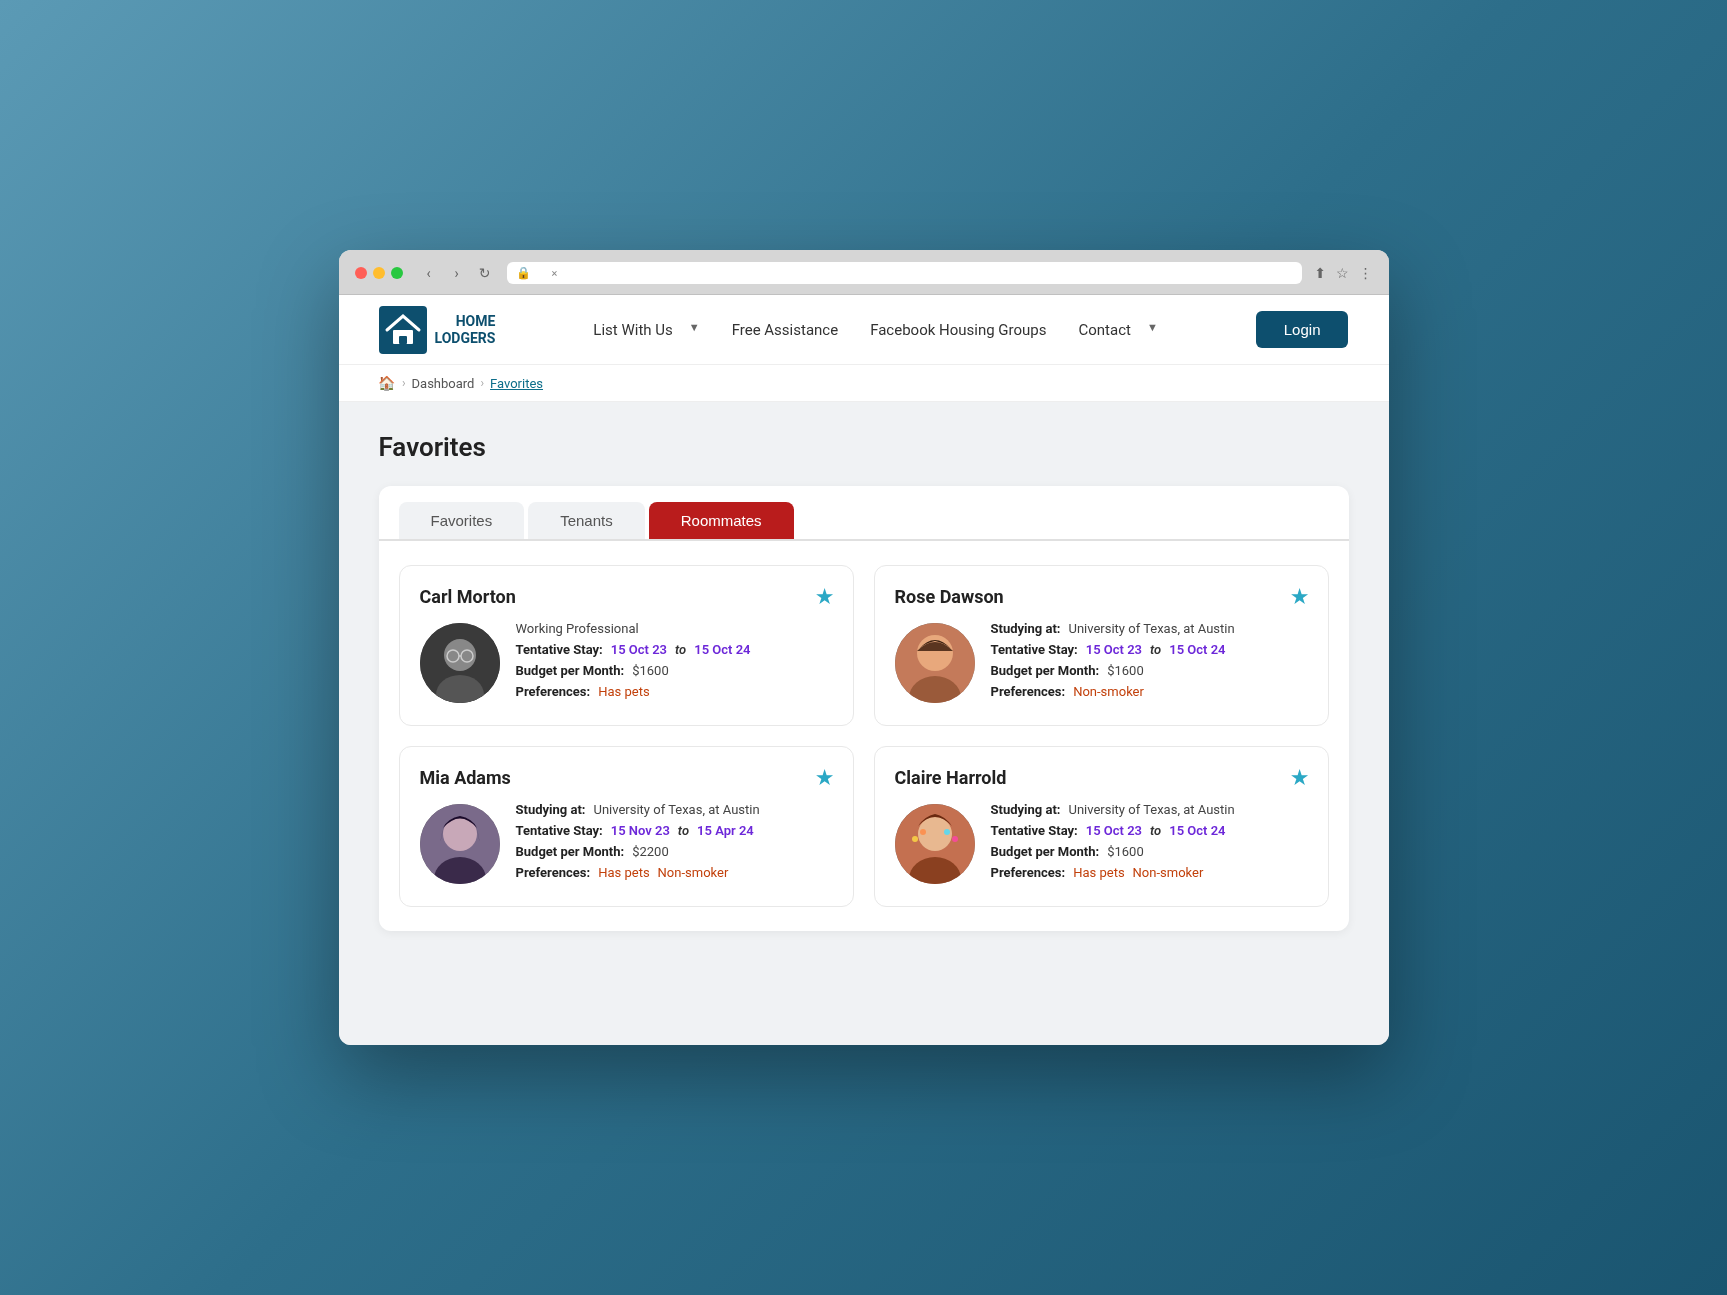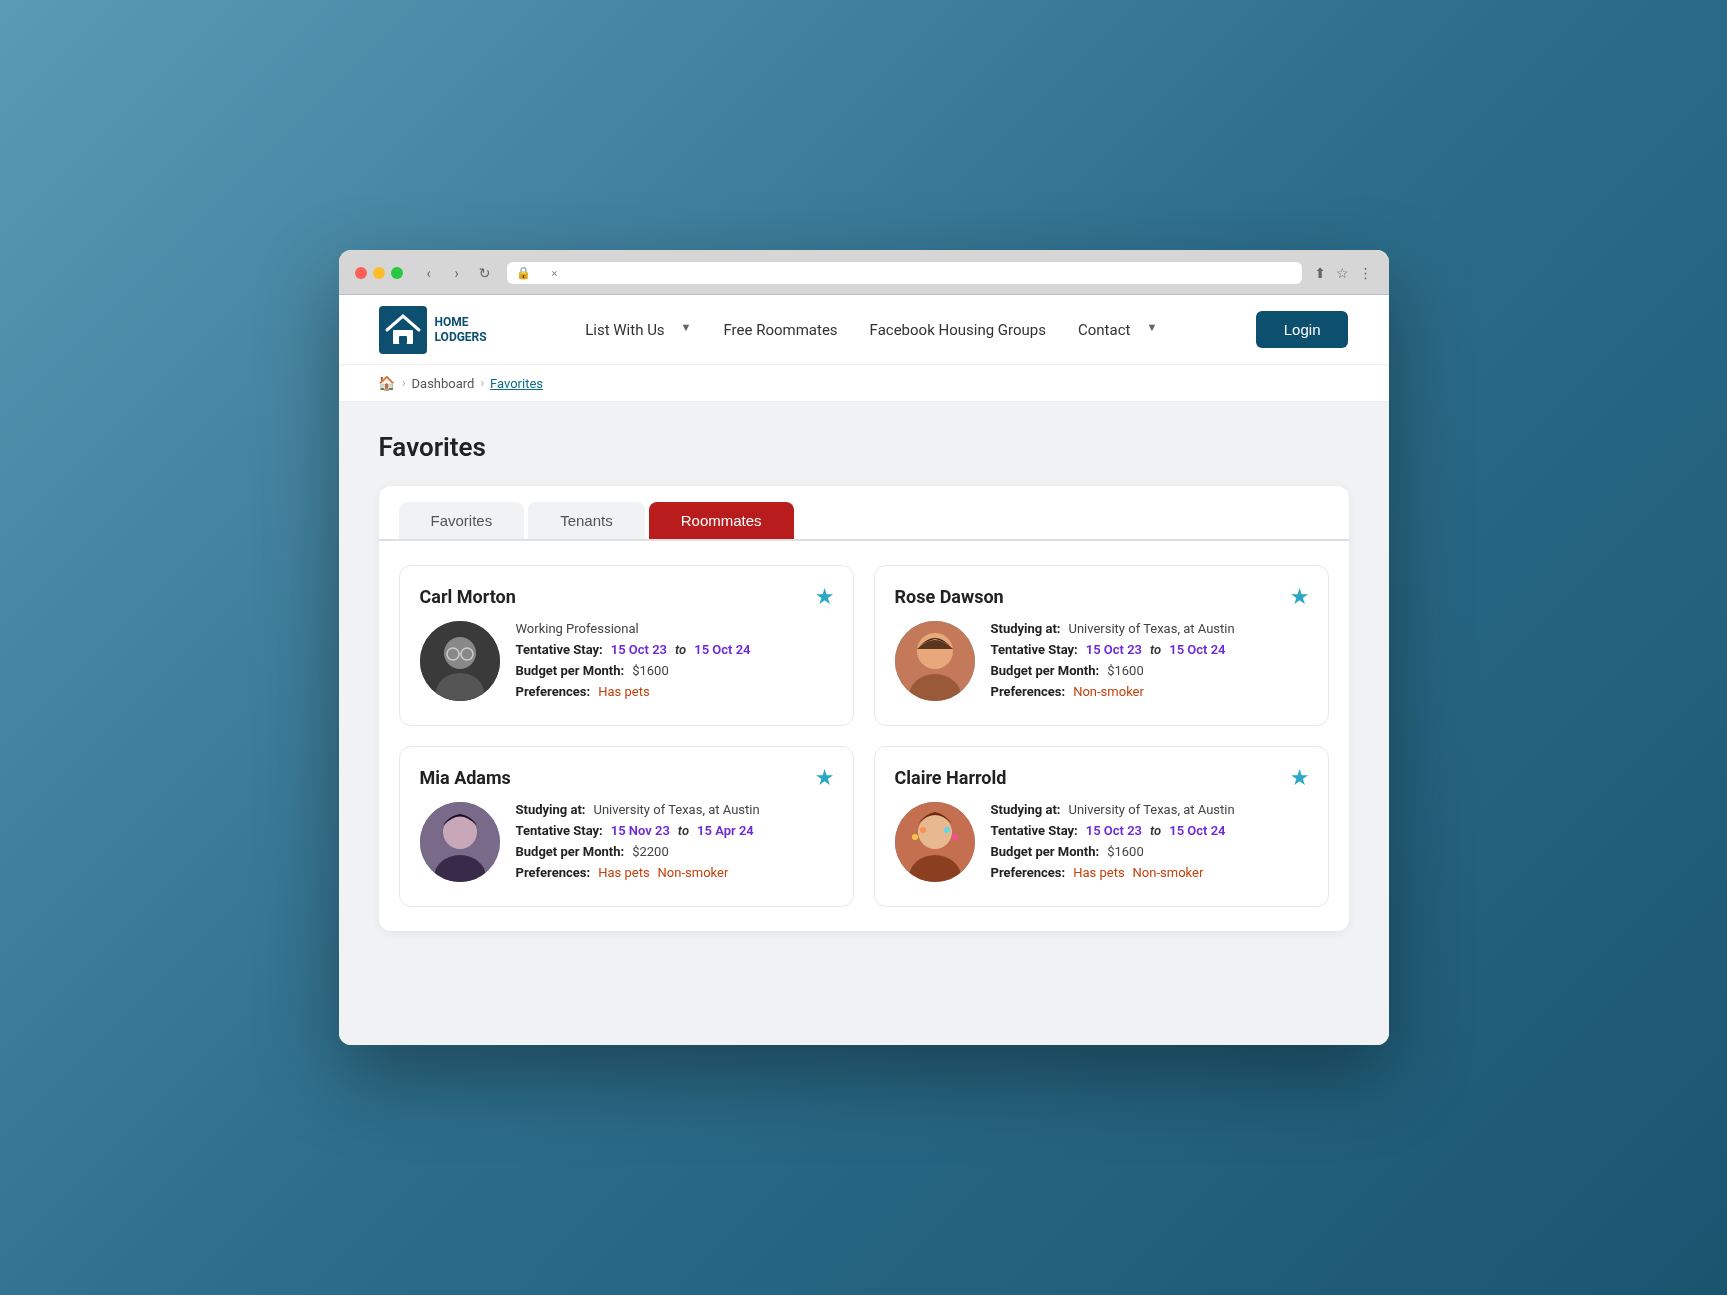--- a/index.html
+++ b/index.html
@@ -211,21 +211,21 @@
       position: absolute;
       top: 18px;
       right: 18px;
       color: #2ba8c5;
       font-size: 22px;
       cursor: pointer;
     }
     .card-body {
       display: flex;
       gap: 16px;
-      align-items: flex-start;
+      align-items: center;
     }
     .avatar-placeholder {
       width: 80px;
       height: 80px;
       border-radius: 50%;
       background: linear-gradient(135deg, #555, #888);
       display: flex;
       align-items: center;
       justify-content: center;
       font-size: 28px;
@@ -307,30 +307,30 @@
   <div class="page-content">
 
     <nav class="navbar">
       <div class="logo-area">
         <svg class="logo-icon" viewBox="0 0 48 48" fill="none">
           <rect width="48" height="48" rx="4" fill="#0d4f6e"></rect>
           <path d="M8 24 L24 10 L40 24" stroke="white" stroke-width="3" fill="none" stroke-linecap="round"></path>
           <rect x="14" y="24" width="20" height="14" rx="1" fill="white"></rect>
           <rect x="20" y="30" width="8" height="8" rx="1" fill="#0d4f6e"></rect>
         </svg>
-        <div style="font-size:12px;font-weight:700;color:#0d4f6e;line-height:1.2;">HOME<br>LODGERS</div>
+        <div style="font-size:14px;font-weight:700;color:#0d4f6e;line-height:1.2;text-align:right;">HOME<br>LODGERS</div>
       </div>
 
       <div class="nav-links">
         <span class="nav-link">
           <span>List With Us</span>
           <span class="chevron">▼</span>
         </span>
         <span class="nav-link">
-          <span>Free Roommates</span>
+          <span>Free Assistance</span>
         </span>
         <span class="nav-link">
           <span>Facebook Housing Groups</span>
         </span>
         <span class="nav-link">
           <span>Contact</span>
           <span class="chevron">▼</span>
         </span>
       </div>
 

